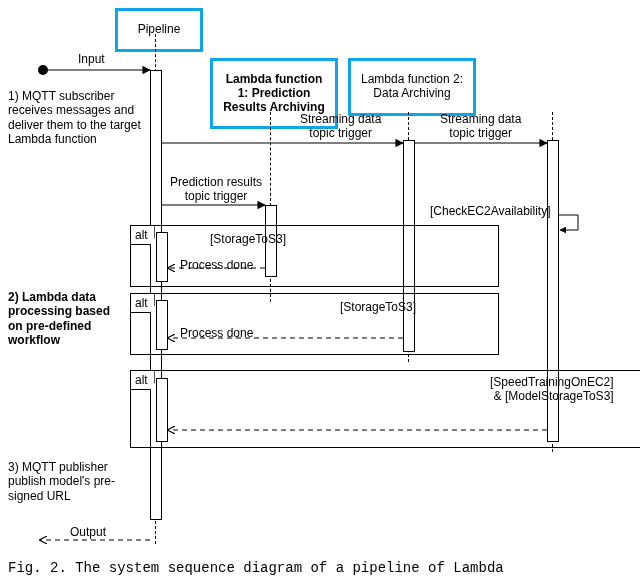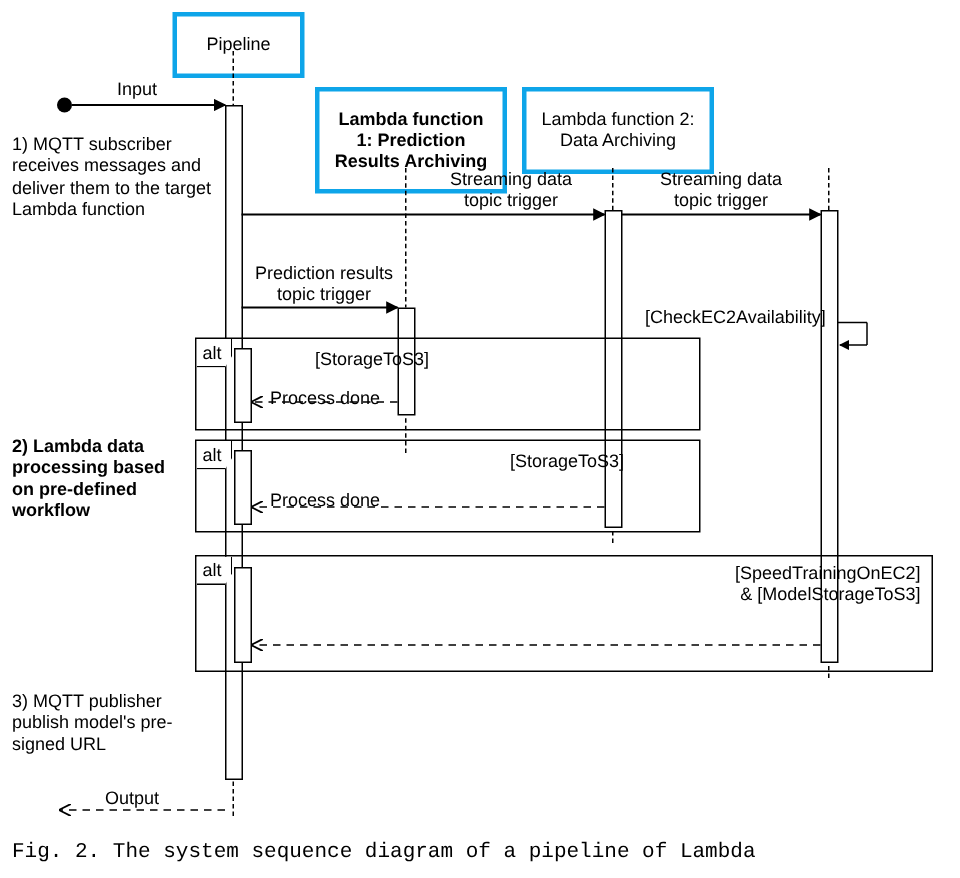--- a/index.html
+++ b/index.html
@@ -32,20 +32,21 @@
   .activation {
     position: absolute;
     background: #fff;
     border: 1px solid #000;
     width: 10px;
   }
   .altbox {
     position: absolute;
     border: 1px solid #000;
     background: transparent;
+    padding-left: 32px;
   }
   .alt-tab {
     position: absolute;
     top: 0;
     left: 0;
     border-right: 1px solid #000;
     border-bottom: 1px solid #000;
     padding: 2px 6px 2px 4px;
     font-size: 12px;
     background: #fff;

